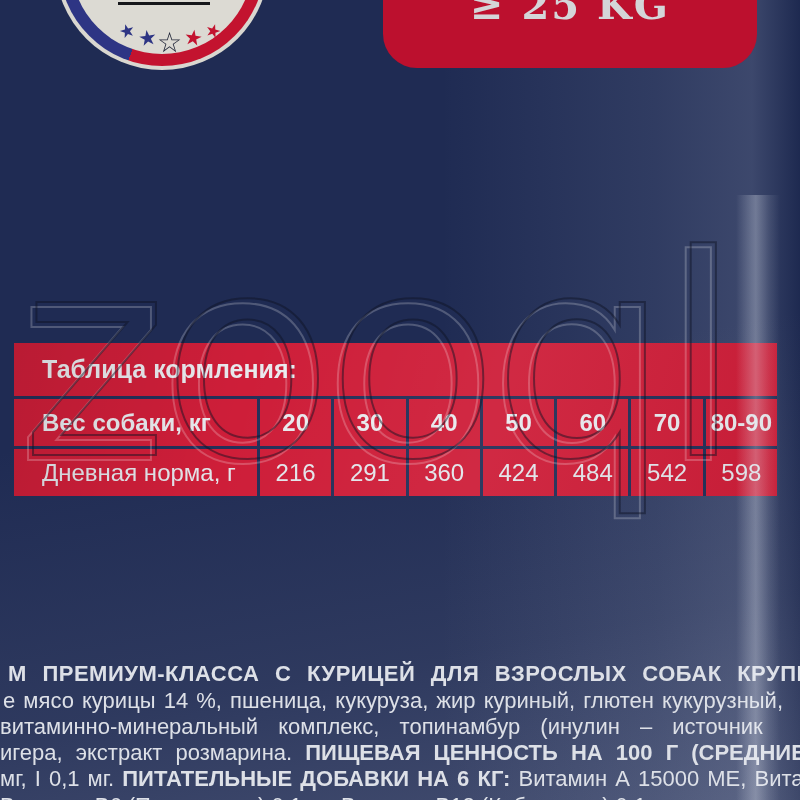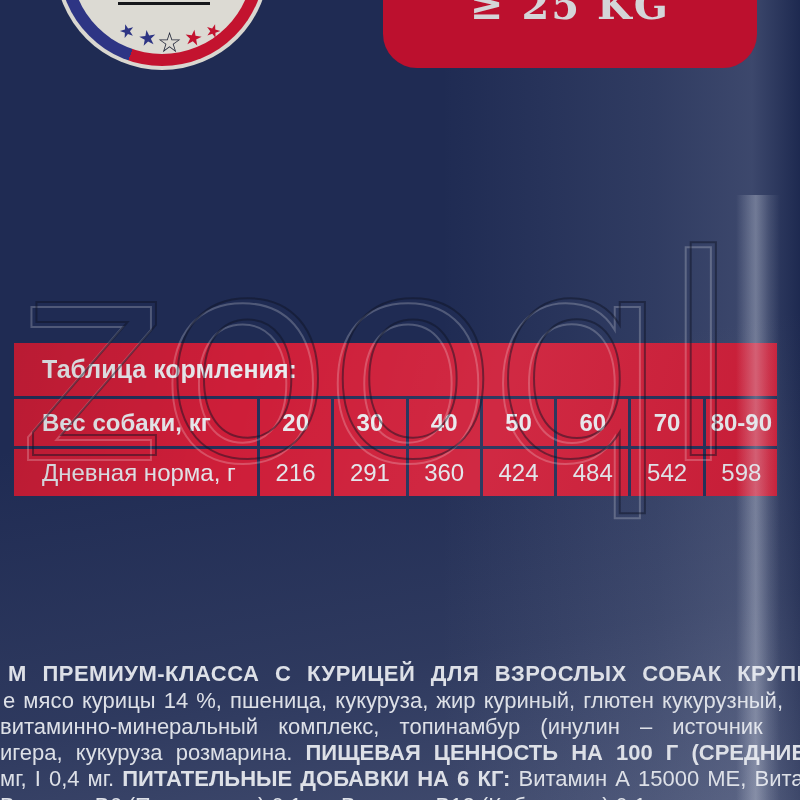--- a/index.html
+++ b/index.html
@@ -126,23 +126,23 @@
     <div class="dline dl1">
       <span>М ПРЕМИУМ-КЛАССА С КУРИЦЕЙ ДЛЯ ВЗРОСЛЫХ СОБАК КРУПНЫХ И</span>
     </div>
     <div class="dline dl2">
       <span>е мясо курицы 14 %, пшеница, кукуруза, жир куриный, глютен кукурузный,</span>
     </div>
     <div class="dline dl3">
       <span>витаминно-минеральный комплекс, топинамбур (инулин – источник</span>
     </div>
     <div class="dline dl4">
-      <span>игера, кукуруза розмарина. </span><span class="seg-b">ПИЩЕВАЯ ЦЕННОСТЬ НА 100 Г (СРЕДНИЕ</span>
+      <span>игера, экстракт розмарина. </span><span class="seg-b">ПИЩЕВАЯ ЦЕННОСТЬ НА 100 Г (СРЕДНИЕ</span>
     </div>
     <div class="dline dl5">
-      <span>мг, I 0,4 мг. </span><span class="seg-b">ПИТАТЕЛЬНЫЕ ДОБАВКИ НА 6 КГ: </span><span>Витамин А 15000 МЕ, Витамин</span>
+      <span>мг, I 0,1 мг. </span><span class="seg-b">ПИТАТЕЛЬНЫЕ ДОБАВКИ НА 6 КГ: </span><span>Витамин А 15000 МЕ, Витамин</span>
     </div>
     <div class="dline dl6">
       <span>Витамин В6 (Пиридоксин) 0,1 мг, Витамин В12 (Кобаламин) 0,1 мг</span>
     </div>
   </div>
 
 </div>
 
 </body></html>

